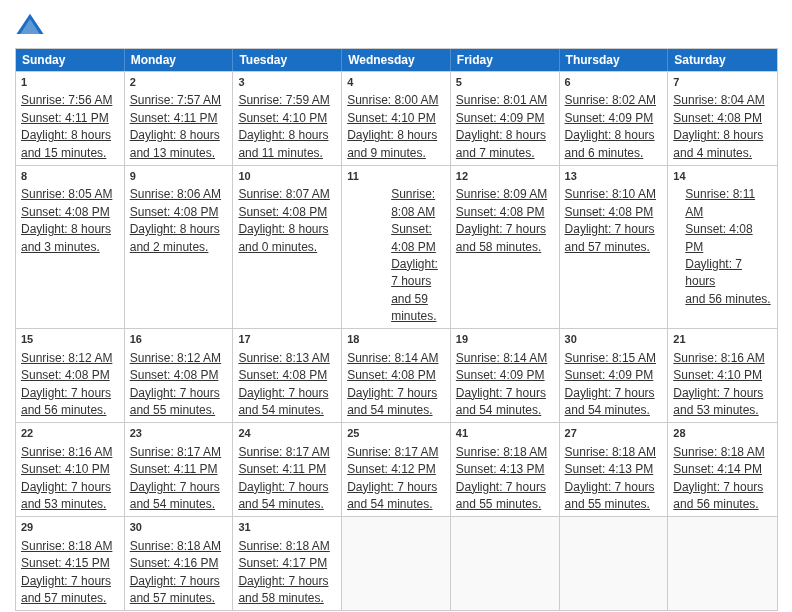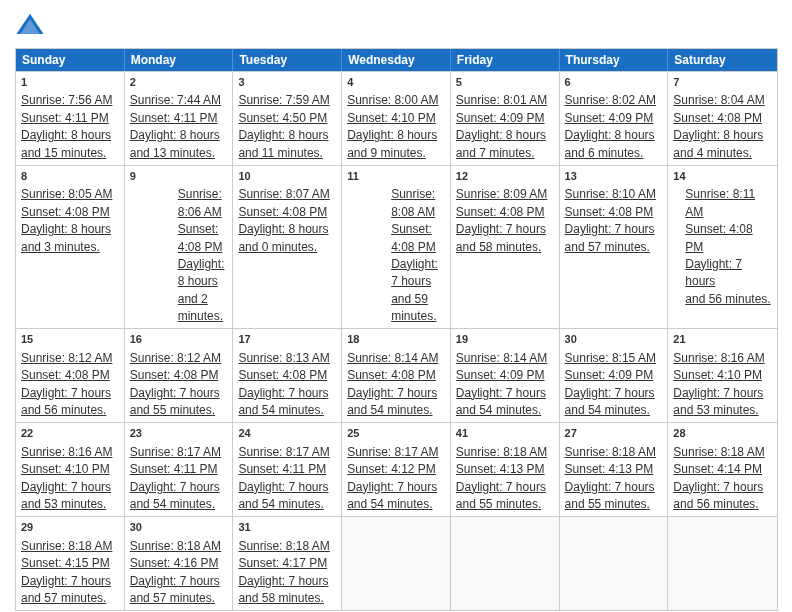--- a/index.html
+++ b/index.html
@@ -155,29 +155,29 @@
         <div class="cal-row">
           <div class="cal-cell">
             <span class="day-num">1</span>
             <div class="cell-text" style="white-space: pre-line;">Sunrise: 7:56 AM
 Sunset: 4:11 PM
 Daylight: 8 hours
 and 15 minutes.</div>
           </div>
           <div class="cal-cell">
             <span class="day-num">2</span>
-            <div class="cell-text" style="white-space: pre-line;">Sunrise: 7:44 AM
+            <div class="cell-text" style="white-space: pre-line;">Sunrise: 7:57 AM
 Sunset: 4:11 PM
 Daylight: 8 hours
 and 13 minutes.</div>
           </div>
           <div class="cal-cell">
             <span class="day-num">3</span>
             <div class="cell-text" style="white-space: pre-line;">Sunrise: 7:59 AM
-Sunset: 4:50 PM
+Sunset: 4:10 PM
 Daylight: 8 hours
 and 11 minutes.</div>
           </div>
           <div class="cal-cell">
             <span class="day-num">4</span>
             <div class="cell-text" style="white-space: pre-line;">Sunrise: 8:00 AM
 Sunset: 4:10 PM
 Daylight: 8 hours
 and 9 minutes.</div>
           </div>
@@ -206,21 +206,21 @@
         <div class="cal-row">
           <div class="cal-cell">
             <span class="day-num">8</span>
             <div class="cell-text" style="white-space: pre-line;">Sunrise: 8:05 AM
 Sunset: 4:08 PM
 Daylight: 8 hours
 and 3 minutes.</div>
           </div>
           <div class="cal-cell">
             <span class="day-num">9</span>
-            <div class="cell-text" style="white-space: pre-line; margin-left: 48px;">Sunrise: 8:06 AM
+            <div class="cell-text" style="white-space: pre-line;">Sunrise: 8:06 AM
 Sunset: 4:08 PM
 Daylight: 8 hours
 and 2 minutes.</div>
           </div>
           <div class="cal-cell">
             <span class="day-num">10</span>
             <div class="cell-text" style="white-space: pre-line;">Sunrise: 8:07 AM
 Sunset: 4:08 PM
 Daylight: 8 hours
 and 0 minutes.</div>

